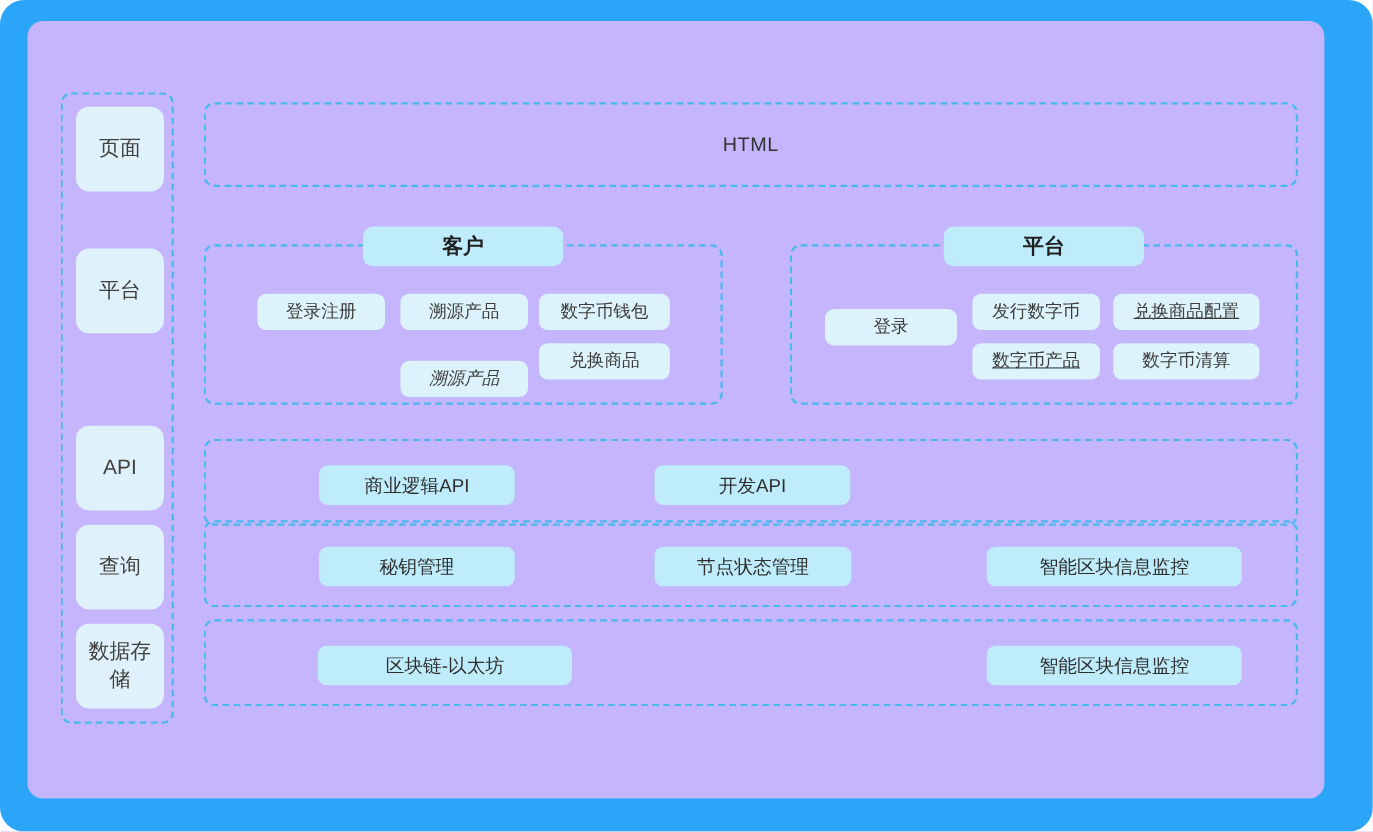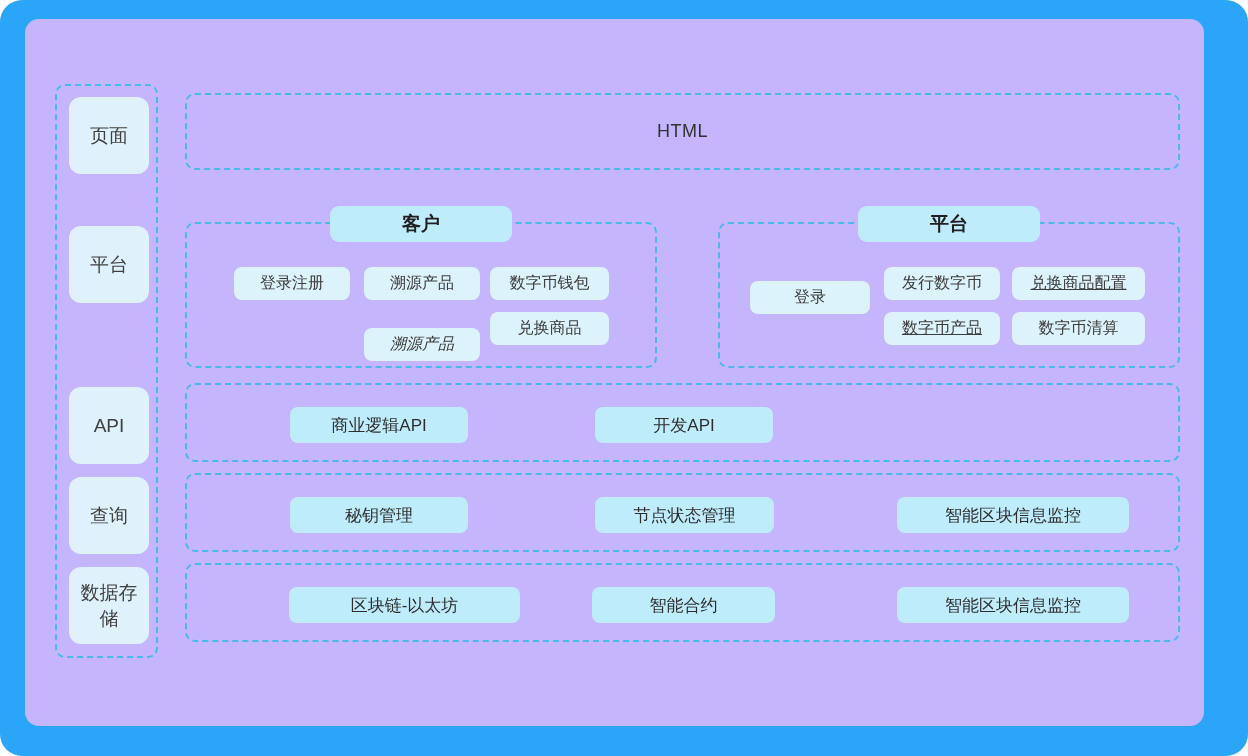--- a/index.html
+++ b/index.html
@@ -75,31 +75,30 @@
 
     <div class="dashed" style="left:693px; top:203px; width:462px; height:146px;">
       <div class="group-title">平台</div>
       <div class="pill pill-light" style="left:30px;  top:57px; width:120px; height:33px;">登录</div>
       <div class="pill pill-light" style="left:164px; top:43px; width:116px; height:33px;">发行数字币</div>
       <div class="pill pill-light" style="left:292px; top:43px; width:133px; height:33px;text-decoration:underline;">兑换商品配置</div>
       <div class="pill pill-light" style="left:164px; top:88px; width:116px; height:33px;text-decoration:underline;">数字币产品</div>
       <div class="pill pill-light" style="left:292px; top:88px; width:133px; height:33px;">数字币清算</div>
     </div>
 
-    <div class="dashed" style="left:160px; top:364px; width:995px; height:79px;">
+    <div class="dashed" style="left:160px; top:380px; width:995px; height:79px;">
       <div class="pill pill-strong" style="left:103px; top:22px; width:178px; height:36px;">商业逻辑API</div>
       <div class="pill pill-strong" style="left:408px; top:22px; width:178px; height:36px;">开发API</div>
     </div>
 
     <div class="dashed" style="left:160px; top:454px; width:995px; height:79px;">
       <div class="pill pill-strong" style="left:103px; top:22px; width:178px; height:36px;">秘钥管理</div>
       <div class="pill pill-strong" style="left:408px; top:22px; width:179px; height:36px;">节点状态管理</div>
       <div class="pill pill-strong" style="left:710px; top:22px; width:232px; height:36px;">智能区块信息监控</div>
     </div>
 
     <div class="dashed" style="left:160px; top:544px; width:995px; height:79px;">
       <div class="pill pill-strong" style="left:102px; top:22px; width:231px; height:36px;">区块链-以太坊</div>
-      <div class="pill pill-strong" style="left:405px; top:22px; width:183px; height:36px;">智能合约</div>
       <div class="pill pill-strong" style="left:710px; top:22px; width:232px; height:36px;">智能区块信息监控</div>
     </div>
 
   </div>
 </div>
 
 </body></html>

